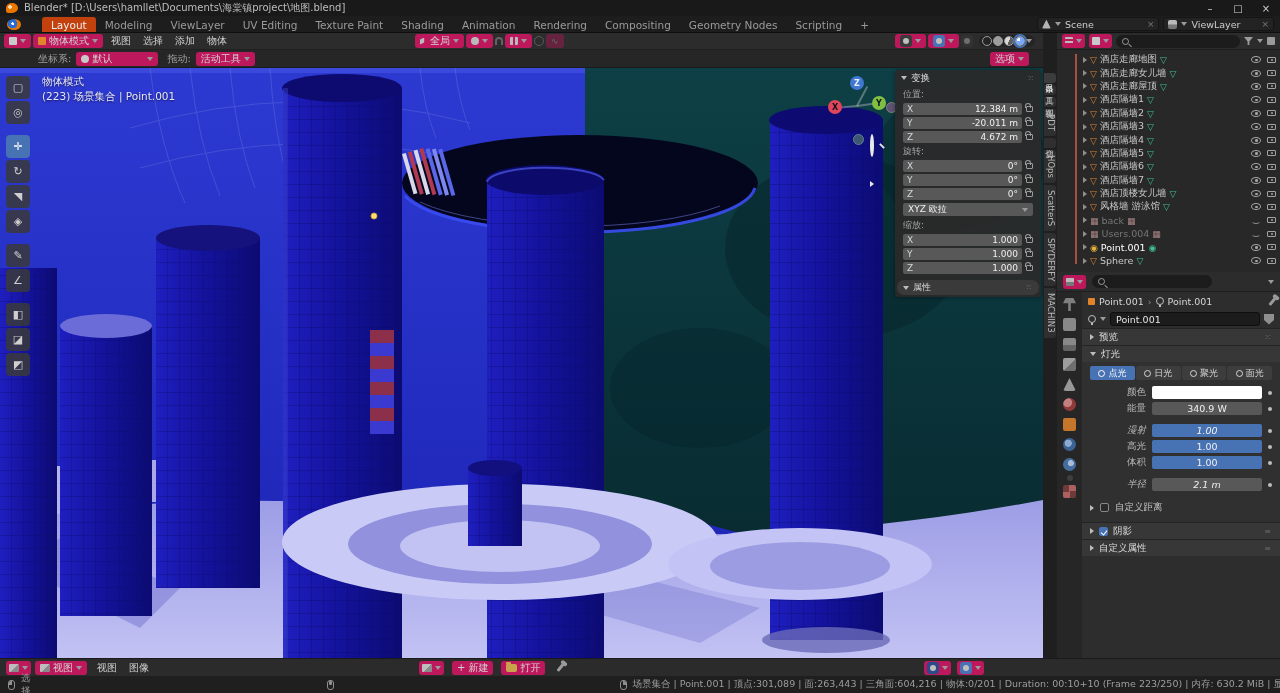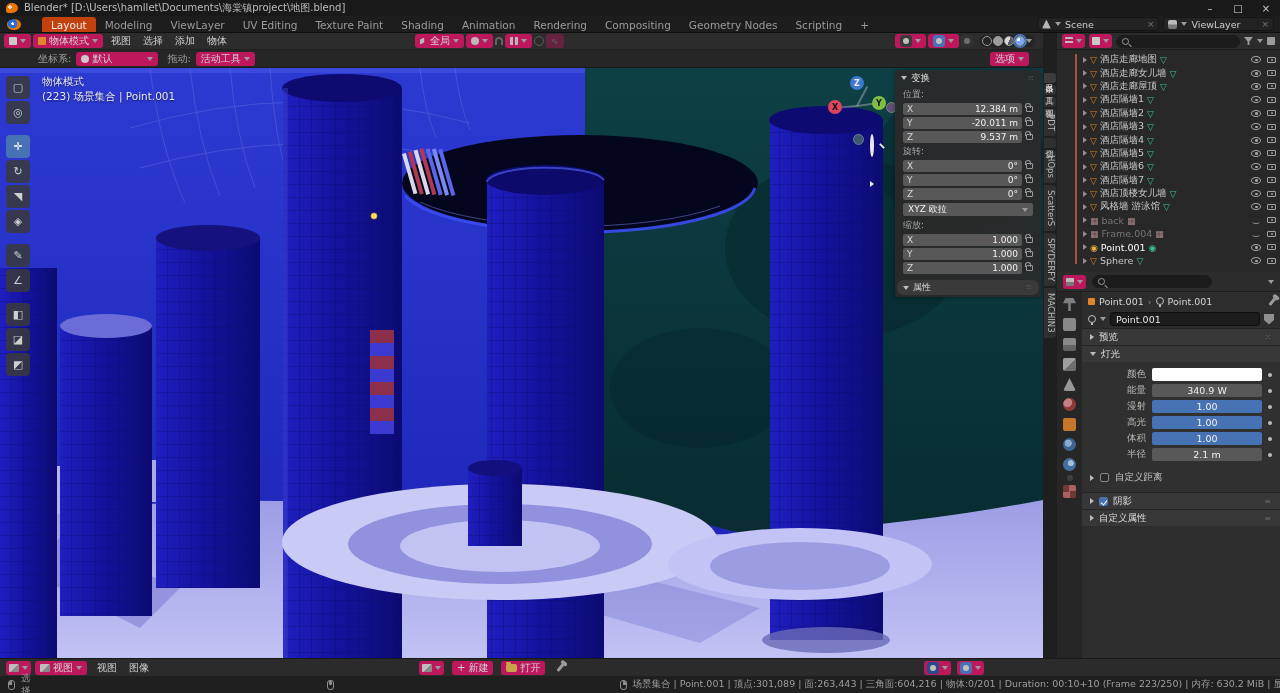--- a/index.html
+++ b/index.html
@@ -196,21 +196,21 @@
     clip-path:polygon(0 0,100% 0,100% 60%,50% 100%,0 60%); }
   .pr-panelhead { background:#373737; border-top:1px solid #242424; height:17px; display:flex;
     align-items:center; gap:5px; padding:0 8px; color:#dcdcdc; }
   .pr-body { background:#303030; padding:4px 0 6px 0; }
   .lt-row { display:flex; gap:1px; padding:0 8px 4px 8px; }
   .lt-btn { flex:1; height:14px; background:#3d3d3d; border-radius:2px; display:flex; align-items:center;
     justify-content:center; gap:3px; color:#d6d6d6; font-size:9px; }
   .lt-btn.active { background:#4772b3; color:#fff; }
   .lt-ico { width:7px; height:7px; border:1.2px solid currentColor; border-radius:50%; }
   .pr-row { display:flex; align-items:center; height:15px; margin:1px 8px; gap:6px; }
-  .pr-row.gap-top { margin-top:1px; }
+  .pr-row.gap-top { margin-top:7px;font-style:italic; }
   .pr-label { width:56px; text-align:right; color:#b9b9b9; flex:none; }
   .pr-widget { flex:1; height:13px; background:#585858; border-radius:2px; display:flex;
     align-items:center; justify-content:center; color:#f0f0f0; }
   .pr-row.slider .pr-widget { background:#4772b3; }
   .pr-row.color .pr-widget { background:#ffffff; }
   .anim-dot { width:4px; height:4px; border-radius:50%; background:#bdbdbd; flex:none; }
   .checkbox { width:9px; height:9px; border:1px solid #888; border-radius:2px; background:#2a2a2a; }
   .checkbox.checked { background:#4772b3; border-color:#4772b3; position:relative; }
   .checkbox.checked::after{ content:""; position:absolute; left:2px; top:1px; width:3px; height:5px;
     border:solid #fff; border-width:0 1.5px 1.5px 0; transform:rotate(40deg); }
@@ -518,21 +518,21 @@
             <div class="np-row">
             <div class="np-field">
               <span class="np-axis">Y</span>
               <span class="np-val">-20.011 m</span>
             </div>
             <span class="lock"></span>
           </div>
             <div class="np-row">
             <div class="np-field">
               <span class="np-axis">Z</span>
-              <span class="np-val">9.537 m</span>
+              <span class="np-val">4.672 m</span>
             </div>
             <span class="lock"></span>
           </div>
           </div>
         <div class="np-lab">旋转:</div>
         <div>
             <div class="np-row">
             <div class="np-field">
               <span class="np-axis">X</span>
               <span class="np-val">0°</span>
@@ -739,21 +739,21 @@
           <span class="obj-ico"></span>
           <span class="ol-label">back</span>
           <span class="data-ico"></span>
           <span class="ol-sp"></span>
           <span class="i-eye"></span>
           <span class="i-cam"></span>
         </div>
           <div class="ol-row dim eye-closed" data-icon="image">
           <span class="disc"></span>
           <span class="obj-ico"></span>
-          <span class="ol-label">Frame.004</span>
+          <span class="ol-label">Users.004</span>
           <span class="data-ico"></span>
           <span class="ol-sp"></span>
           <span class="i-eye"></span>
           <span class="i-cam"></span>
         </div>
           <div class="ol-row active" data-icon="light">
           <span class="disc"></span>
           <span class="obj-ico"></span>
           <span class="ol-label">Point.001</span>
           <span class="data-ico"></span>
@@ -816,20 +816,38 @@
       <div class="pr-panelhead">
         <span class="caret-right"></span>
         <span>预览</span>
         <span class="grip">⁙</span>
       </div>
       <div class="pr-panelhead">
         <span class="caret-down"></span>
         <span>灯光</span>
       </div>
       <div class="pr-body">
+        <div class="lt-row">
+            <div class="lt-btn active">
+            <span class="lt-ico"></span>
+            <span>点光</span>
+          </div>
+            <div class="lt-btn">
+            <span class="lt-ico"></span>
+            <span>日光</span>
+          </div>
+            <div class="lt-btn">
+            <span class="lt-ico"></span>
+            <span>聚光</span>
+          </div>
+            <div class="lt-btn">
+            <span class="lt-ico"></span>
+            <span>面光</span>
+          </div>
+          </div>
         <div>
             <div class="pr-row color">
             <span class="pr-label">颜色</span>
             <div class="pr-widget">
               <span></span>
             </div>
             <span class="anim-dot"></span>
           </div>
             <div class="pr-row value">
             <span class="pr-label">能量</span>

